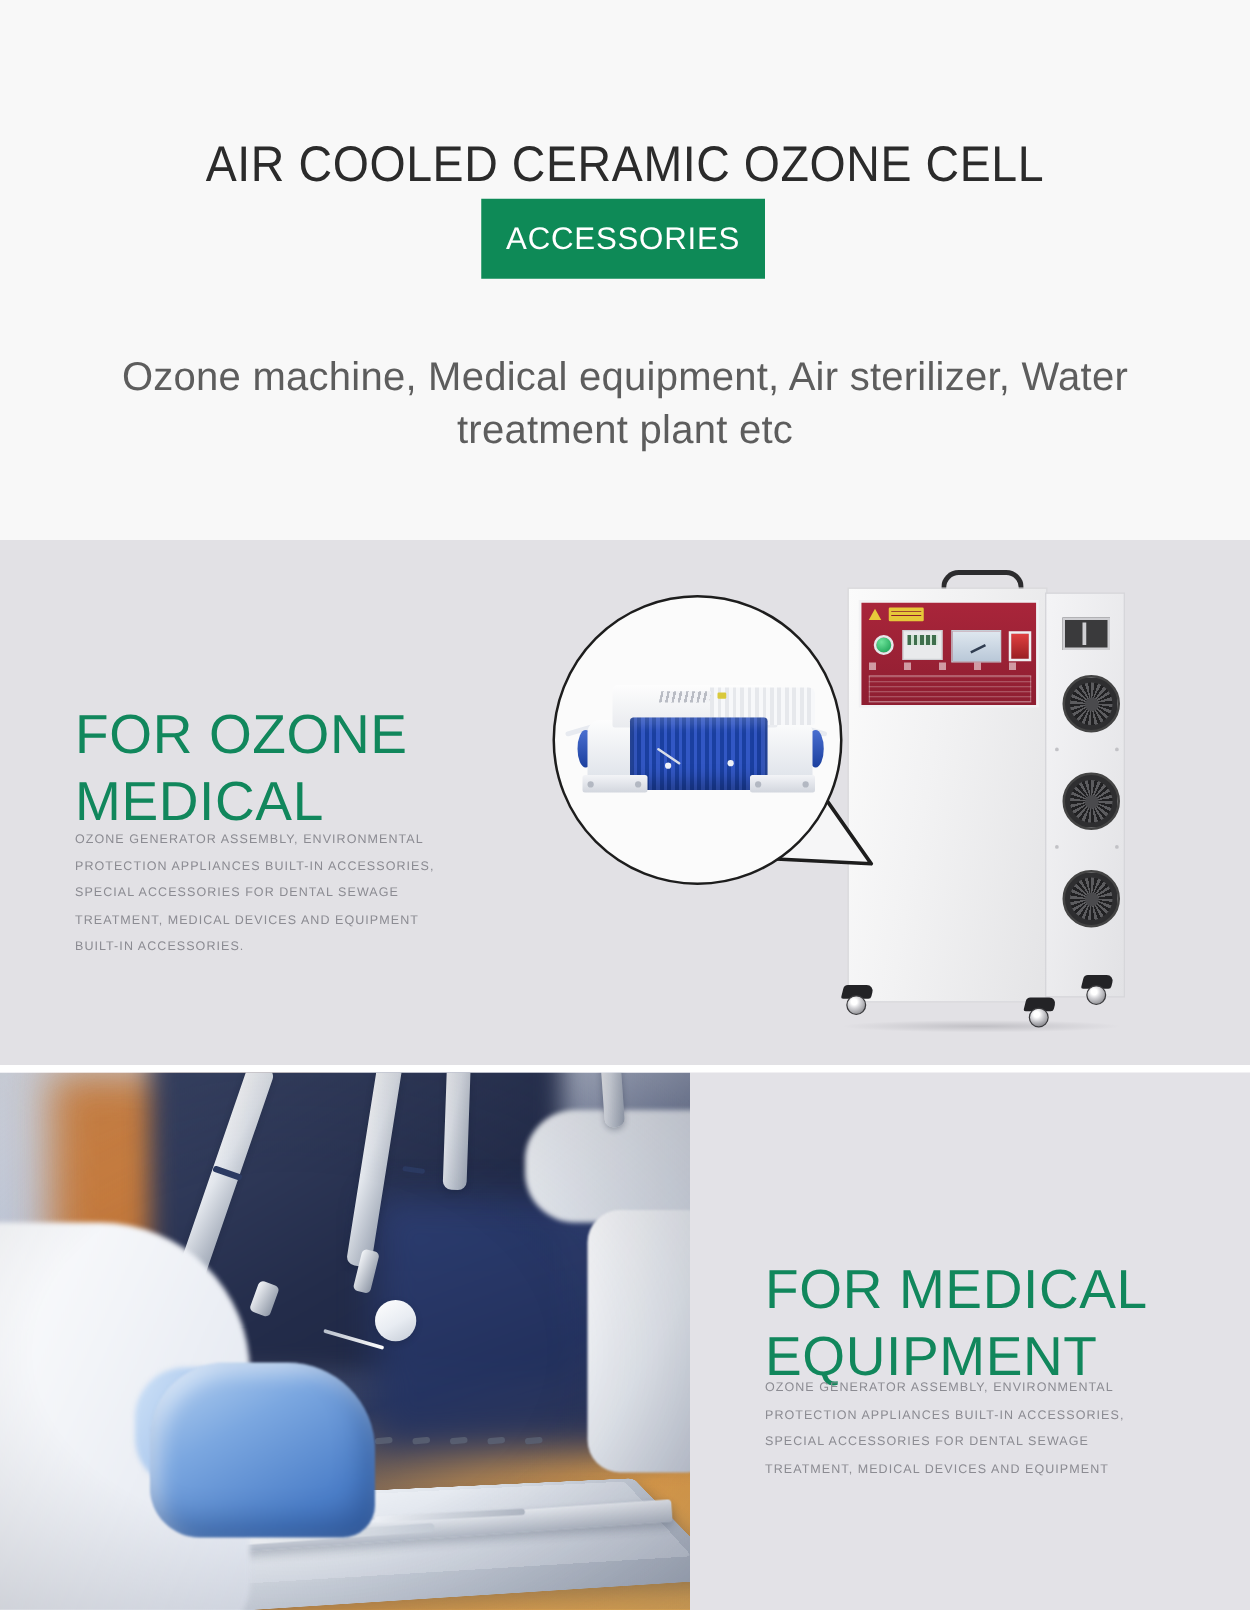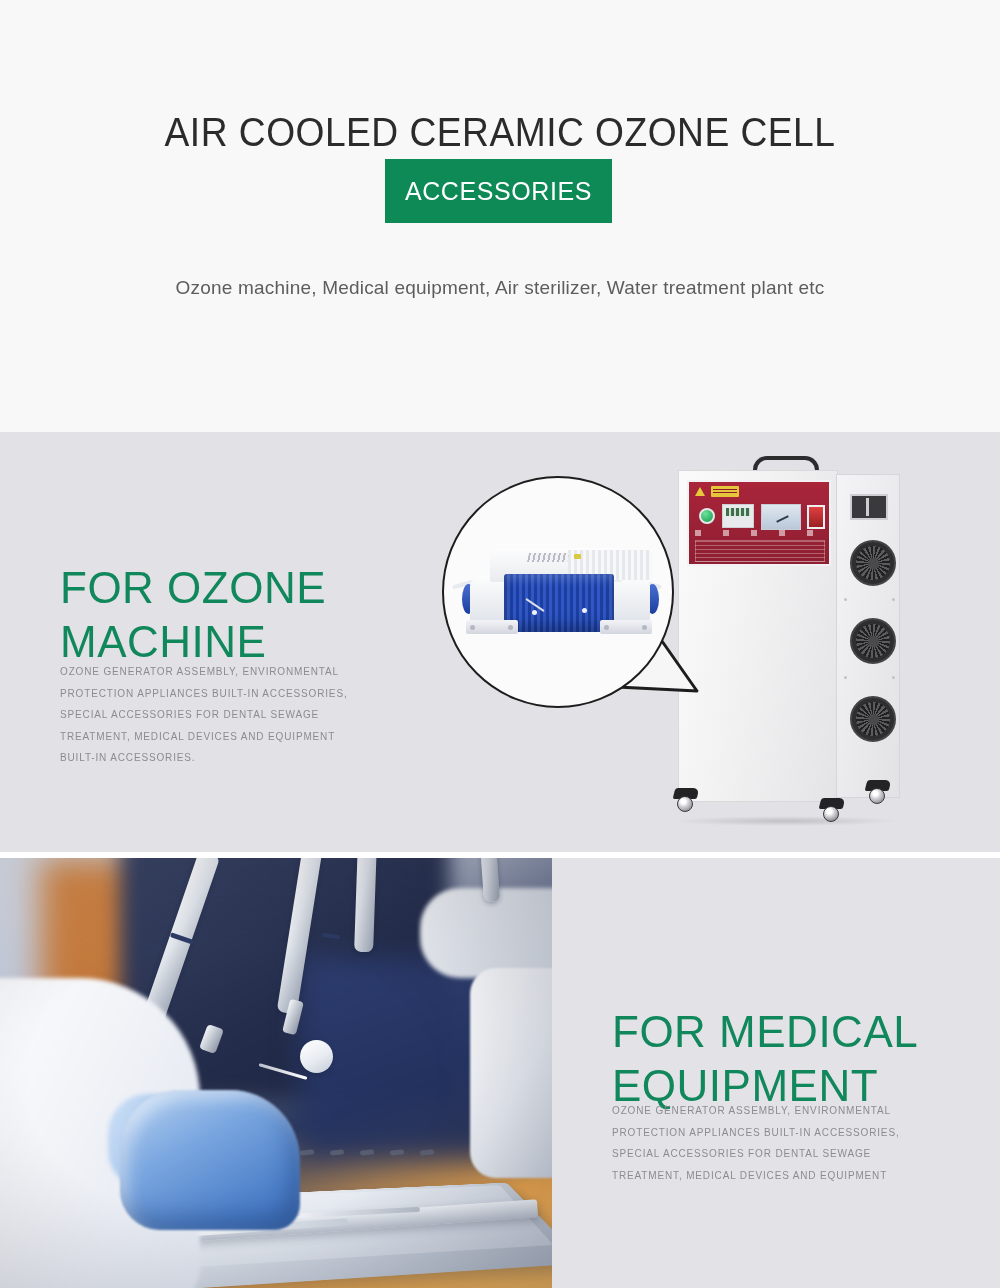--- a/index.html
+++ b/index.html
@@ -30,21 +30,21 @@
     position:absolute;left:385px;top:159px;width:227px;height:64px;
     background:#0e8a57;
     display:flex;align-items:center;justify-content:center;
   }
   .badge-label{
     color:#ffffff;font-size:25px;font-weight:400;letter-spacing:0.6px;
   }
   .hero-sub{
     position:absolute;left:60px;top:248px;width:880px;
     text-align:center;
-    font-size:19px;line-height:42px;font-weight:400;
+    font-size:32px;line-height:42px;font-weight:400;
     color:#5d5d5d;
     letter-spacing:0.2px;
   }
 
   
   .sec-ozone{
     position:absolute;left:0;top:432px;width:1000px;height:420px;
     background:#e2e1e5;
     overflow:hidden;
   }
@@ -367,21 +367,21 @@
     <h1 class="hero-title">AIR COOLED CERAMIC OZONE CELL</h1>
 
     <div class="badge">
       <span class="badge-label">ACCESSORIES</span>
     </div>
 
     <p class="hero-sub">Ozone machine, Medical equipment, Air sterilizer, Water treatment plant etc</p>
   </section>
 
   <section class="sec-ozone">
-    <h2 class="oz-head">FOR OZONE MACHINE</h2>
+    <h2 class="oz-head">FOR OZONE MEDICAL</h2>
     <p class="oz-body">OZONE GENERATOR ASSEMBLY, ENVIRONMENTAL PROTECTION APPLIANCES BUILT-IN ACCESSORIES, SPECIAL ACCESSORIES FOR DENTAL SEWAGE TREATMENT, MEDICAL DEVICES AND EQUIPMENT BUILT-IN ACCESSORIES.</p>
   </section>
 
   <svg class="tail" viewBox="0 0 140 110">
     <polyline points="6,60 32,92 112,96 46,2" fill="#f6f6f7" stroke="#1d1d1d" stroke-width="3" stroke-linejoin="round" stroke-linecap="round"></polyline>
   </svg>
 
   <div class="callout">
     <div class="cell-wrap">
       <div class="tube l"></div>

